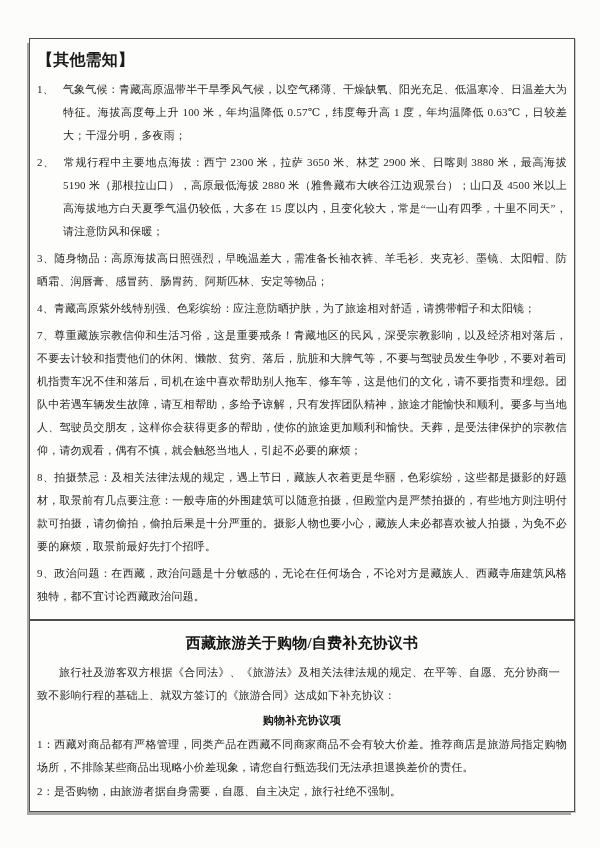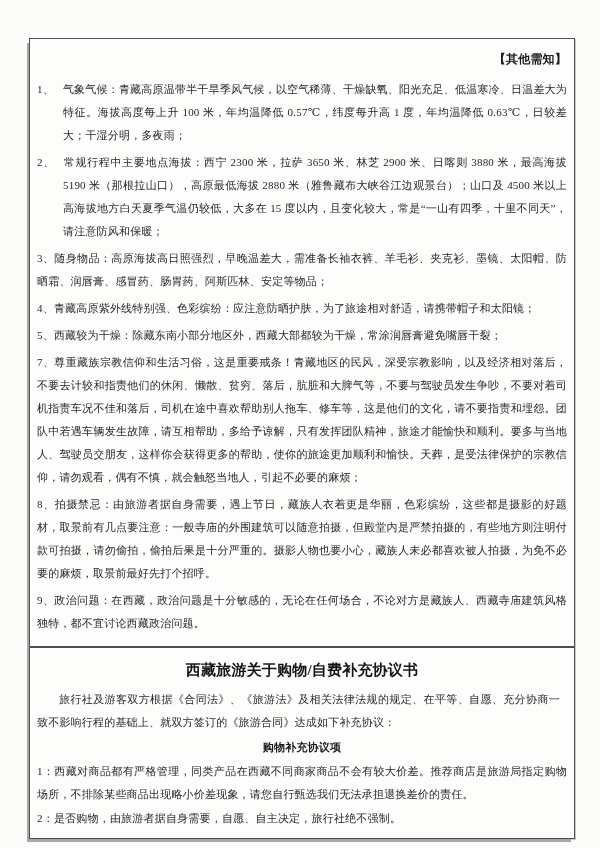--- a/index.html
+++ b/index.html
@@ -30,24 +30,24 @@
     letter-spacing: 0.2px;
   }
   .section {
     padding: 9px 7px 7px 7px;
   }
   .section.notices {
     border-bottom: 2px solid #4f4f4f;
   }
   .sec-header {
     font-weight: bold;
-    font-size: 12px;
+    font-size: 16px;
     color: #1b1b1b;
     margin: 0 0 7px 0;
-    text-align: right;
+    text-align: left;
   }
   p.notice {
     margin: 0 0 4px 0;
   }
   p.notice.hang {
     padding-left: 26px;
     text-indent: -26px;
   }
   p.notice.hang .num {
     margin-right: 9px;
@@ -83,26 +83,25 @@
       <div class="sec-header">【其他需知】</div>
 
       <p class="notice hang"><span class="num">1、</span><span>气象气候：青藏高原温带半干旱季风气候，以空气稀薄、干燥缺氧、阳光充足、低温寒冷、日温差大为特征。海拔高度每上升 100 米，年均温降低 0.57℃，纬度每升高 1 度，年均温降低 0.63℃，日较差大；干湿分明，多夜雨；</span></p>
 
       <p class="notice hang"><span class="num">2、</span><span>常规行程中主要地点海拔：西宁 2300 米，拉萨 3650 米、林芝 2900 米、日喀则 3880 米，最高海拔 5190 米（那根拉山口），高原最低海拔 2880 米（雅鲁藏布大峡谷江边观景台）；山口及 4500 米以上高海拔地方白天夏季气温仍较低，大多在 15 度以内，且变化较大，常是“一山有四季，十里不同天”，请注意防风和保暖；</span></p>
 
       <p class="notice"><span>3、</span><span>随身物品：高原海拔高日照强烈，早晚温差大，需准备长袖衣裤、羊毛衫、夹克衫、墨镜、太阳帽、防晒霜、润唇膏、感冒药、肠胃药、阿斯匹林、安定等物品；</span></p>
 
       <p class="notice"><span>4、</span><span>青藏高原紫外线特别强、色彩缤纷：应注意防晒护肤，为了旅途相对舒适，请携带帽子和太阳镜；</span></p>
 
-      <p class="notice"><span>5、</span><span>西藏较为干燥：除藏东南小部分地区外，西藏大部都较为干燥，常涂润唇膏避免嘴唇干裂；</span></p>
 
 
       <p class="notice"><span>7、</span><span>尊重藏族宗教信仰和生活习俗，这是重要戒条！青藏地区的民风，深受宗教影响，以及经济相对落后，不要去计较和指责他们的休闲、懒散、贫穷、落后，肮脏和大脾气等，不要与驾驶员发生争吵，不要对着司机指责车况不佳和落后，司机在途中喜欢帮助别人拖车、修车等，这是他们的文化，请不要指责和埋怨。团队中若遇车辆发生故障，请互相帮助，多给予谅解，只有发挥团队精神，旅途才能愉快和顺利。要多与当地人、驾驶员交朋友，这样你会获得更多的帮助，使你的旅途更加顺利和愉快。天葬，是受法律保护的宗教信仰，请勿观看，偶有不慎，就会触怒当地人，引起不必要的麻烦；</span></p>
 
-      <p class="notice"><span>8、</span><span>拍摄禁忌：由旅游者据自身需要，遇上节日，藏族人衣着更是华丽，色彩缤纷，这些都是摄影的好题材，取景前有几点要注意：一般寺庙的外围建筑可以随意拍摄，但殿堂内是严禁拍摄的，有些地方则注明付款可拍摄，请勿偷拍，偷拍后果是十分严重的。摄影人物也要小心，藏族人未必都喜欢被人拍摄，为免不必要的麻烦，取景前最好先打个招呼。</span></p>
+      <p class="notice"><span>8、</span><span>拍摄禁忌：及相关法律法规的规定，遇上节日，藏族人衣着更是华丽，色彩缤纷，这些都是摄影的好题材，取景前有几点要注意：一般寺庙的外围建筑可以随意拍摄，但殿堂内是严禁拍摄的，有些地方则注明付款可拍摄，请勿偷拍，偷拍后果是十分严重的。摄影人物也要小心，藏族人未必都喜欢被人拍摄，为免不必要的麻烦，取景前最好先打个招呼。</span></p>
 
       <p class="notice"><span>9、</span><span>政治问题：在西藏，政治问题是十分敏感的，无论在任何场合，不论对方是藏族人、西藏寺庙建筑风格独特，都不宜讨论西藏政治问题。</span></p>
     </div>
 
     <div class="section agreement">
       <div class="agree-title">西藏旅游关于购物/自费补充协议书</div>
 
       <p class="intro">旅行社及游客双方根据《合同法》、《旅游法》及相关法律法规的规定、在平等、自愿、充分协商一致不影响行程的基础上、就双方签订的《旅游合同》达成如下补充协议：</p>
 
       <div class="subhead">购物补充协议项</div>

